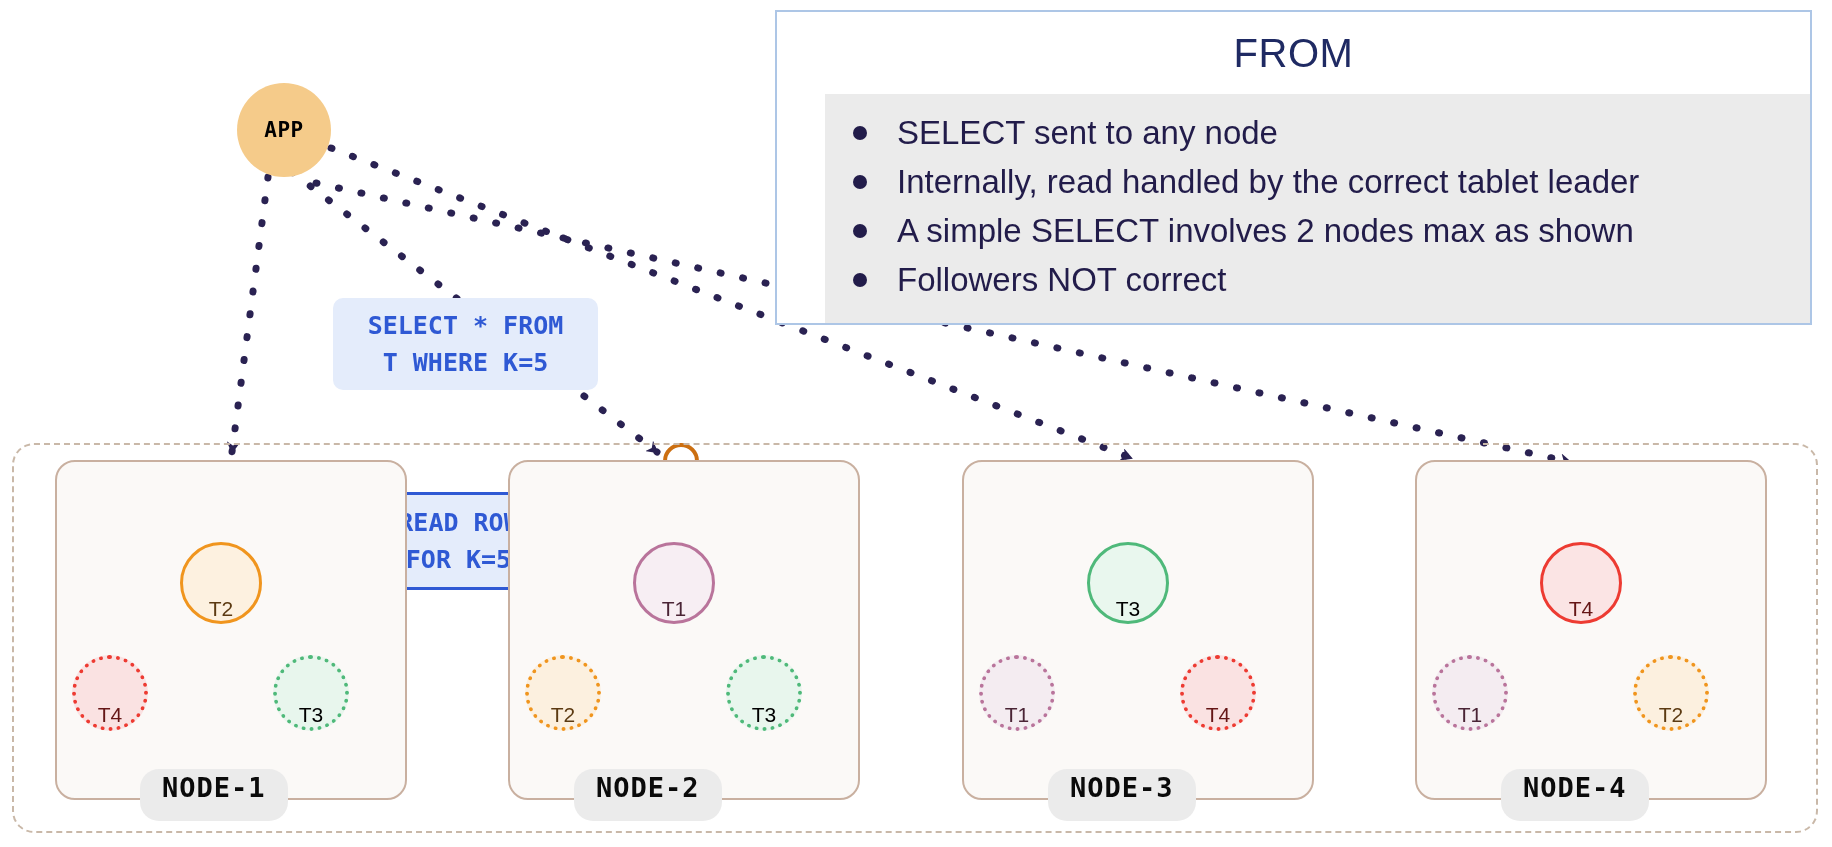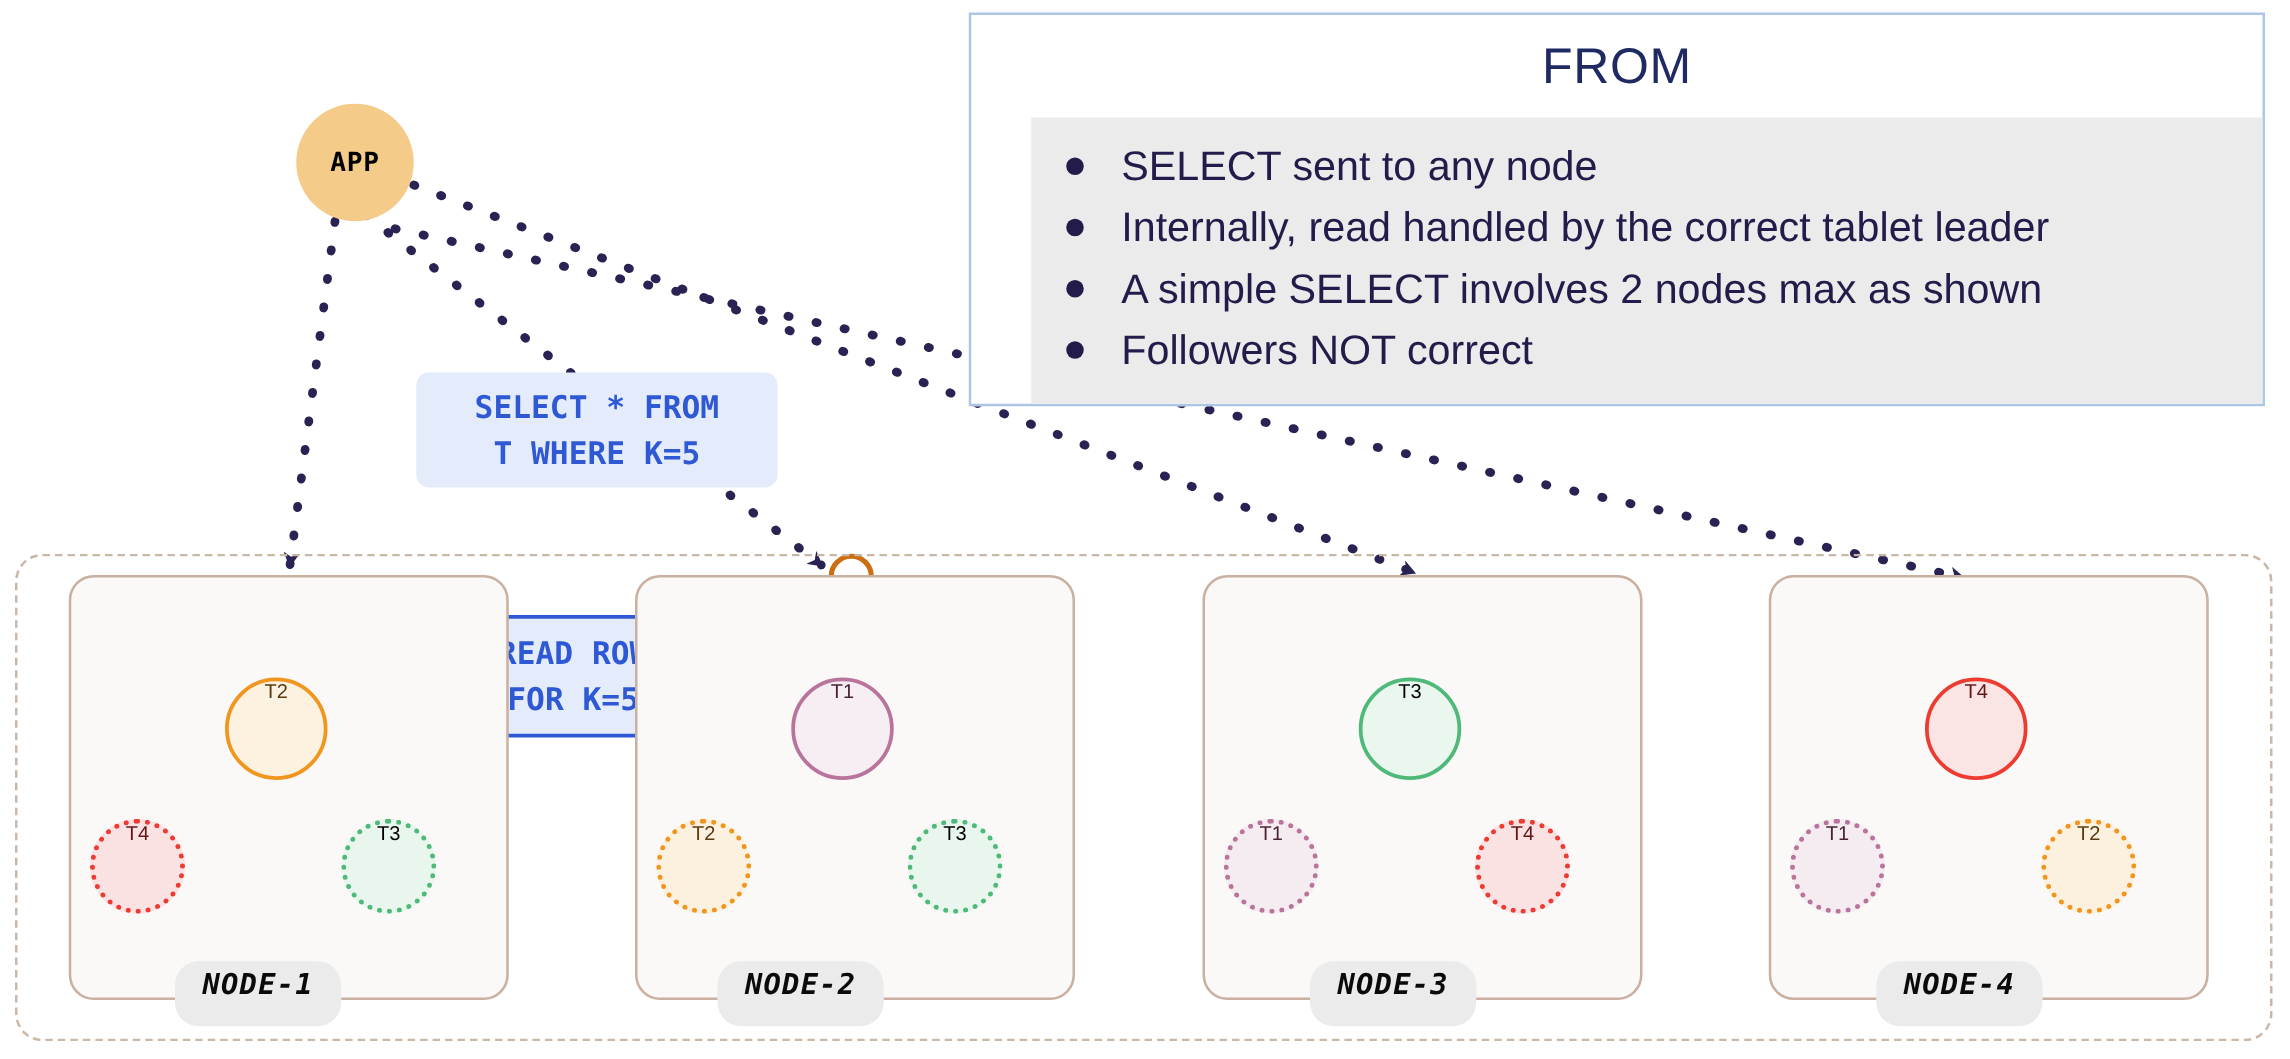--- a/index.html
+++ b/index.html
@@ -48,21 +48,21 @@
   }
 
   
   .callout{
     position:absolute;background:#e4ecfb;border-radius:10px;
     color:#2f59d4;font-weight:bold;
     font-family:"DejaVu Sans Mono","Liberation Mono",monospace;
     font-size:25px;line-height:37px;text-align:center;
     padding:9px 14px;box-sizing:border-box;white-space:pre;
   }
-  .callout.select-callout{left:333px;top:298px;width:289px;}
+  .callout.select-callout{left:333px;top:298px;width:265px;}
   .callout.read-callout{
     left:356px;top:492px;width:205px;
     background:#e4ecfb;border:3px solid #2f59d4;border-radius:14px;
   }
 
   
   .cluster{
     position:absolute;left:12px;top:443px;width:1806px;height:390px;
     border:2px dashed #c9b8a8;border-radius:22px;box-sizing:border-box;
   }
@@ -73,32 +73,31 @@
   }
   .node-1{left:55px;}
   .node-2{left:508px;}
   .node-3{left:962px;}
   .node-4{left:1415px;}
 
   .node-label{
     position:absolute;top:769px;height:52px;line-height:38px;
     background:#ebebeb;border-radius:19px;padding:0 22px;
     font-family:"DejaVu Sans Mono","Liberation Mono",monospace;
-    font-weight:bold;font-size:23px;color:#0a0a0a;letter-spacing:1px;
+    font-weight:bold;font-size:27px;color:#0a0a0a;letter-spacing:1px;
     white-space:nowrap;
-    font-style:italic;
   }
   .lbl-1{left:140px;} .lbl-2{left:574px;}
   .lbl-3{left:1048px;} .lbl-4{left:1501px;}
 
   
   .tablet{
     position:absolute;border-radius:50%;box-sizing:border-box;
-    display:flex;align-items:flex-start;justify-content:center;
-    font-size:16px;
+    display:flex;align-items:flex-end;justify-content:center;
+    font-size:21px;
   }
   .tablet.leader{width:82px;height:82px;border-width:3px;border-style:solid;}
   .tablet.follower{width:76px;height:76px;border-width:4px;border-style:dotted;}
 
   .t1{background:#f7eef3;border-color:#b9749b;color:#4a2435;}
   .t2{background:#fdf1e0;border-color:#f0951e;color:#5c3a12;}
   .t3{background:#e9f7ee;border-color:#4fb97a;color:#000000;}
   .t4{background:#fbe4e4;border-color:#ed3b32;color:#651616;}
   .tablet.follower.t1{background:#f4ecf1;}
   .tablet.follower.t2{background:#fcf0df;}

